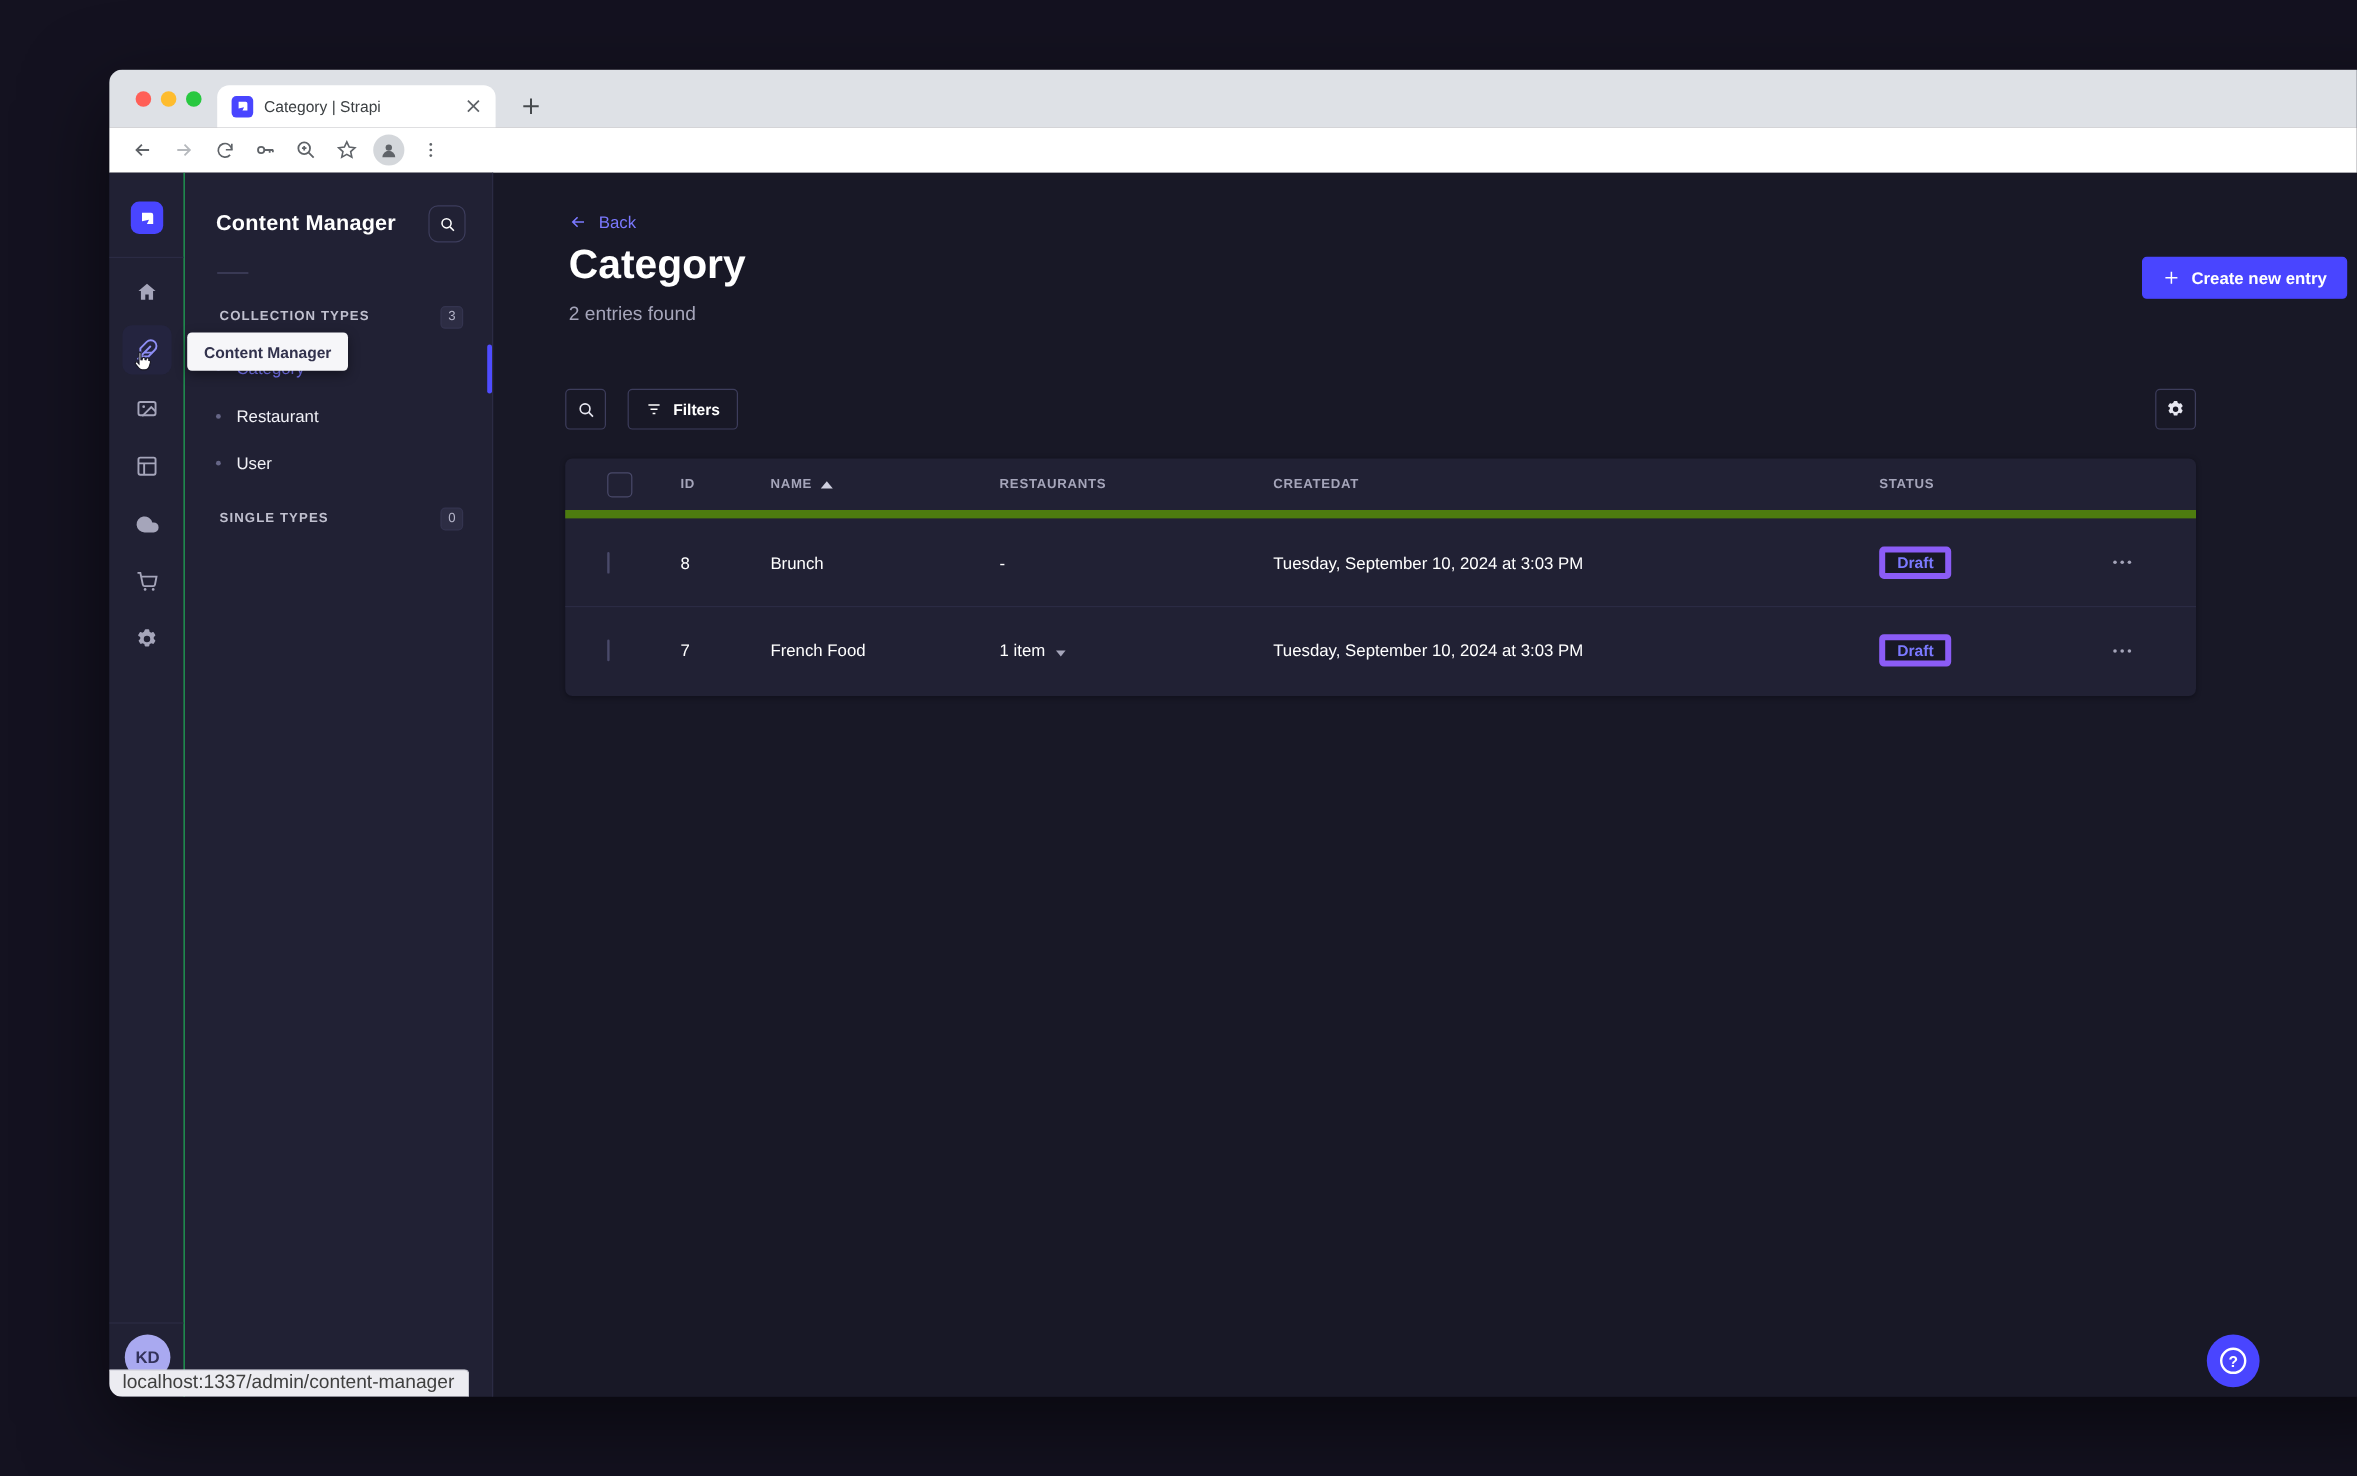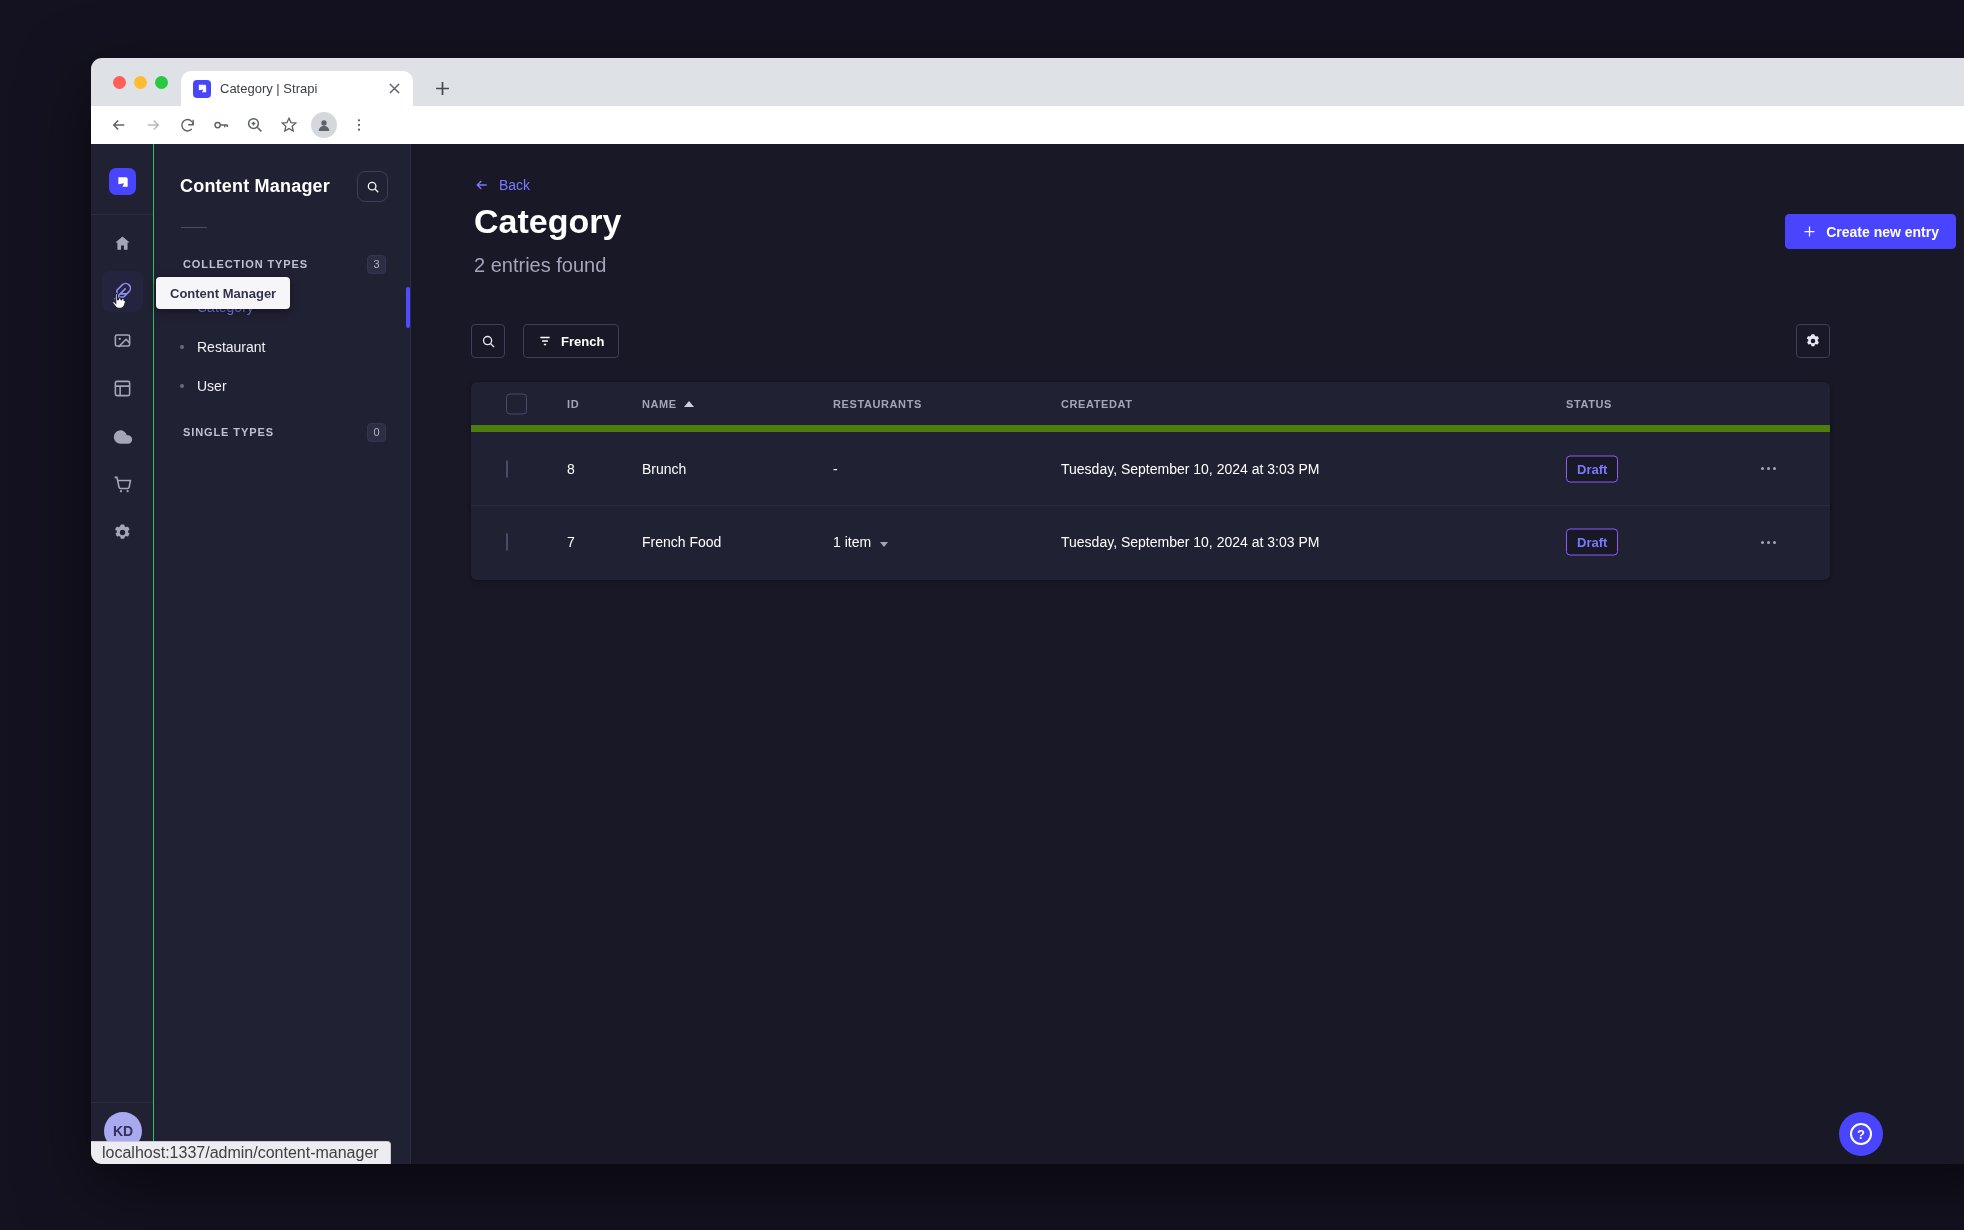--- a/index.html
+++ b/index.html
@@ -79,21 +79,21 @@
     font-size:13px; font-weight:700;
     box-shadow:0 3px 10px rgba(0,0,0,.4);
     white-space:nowrap;
   }
   .cursor{ position:absolute; left:17px; top:146px; z-index:31; }
 
   
   .main{ position:absolute; left:320px; right:0; top:0; bottom:0; }
   .back-row{ position:absolute; left:63px; top:33px; display:flex; align-items:center; gap:9px; color:#7b79ff; font-size:14px; }
   .page-title{ position:absolute; left:63px; top:58px; font-size:34px; font-weight:700; }
-  .page-sub{ position:absolute; left:63px; top:110px; font-size:20px; color:#a5a5ba; }
+  .page-sub{ position:absolute; left:63px; top:110px; font-size:16px; color:#a5a5ba; }
   .create-btn{
     position:absolute; right:63px; top:70px; height:35px;
     background:#4945ff; border:1px solid #4945ff; border-radius:4px;
     color:#fff; font-size:14px; font-weight:600;
     display:flex; align-items:center; gap:9px; padding:0 16px;
     font-family:inherit;
   }
   .sq-btn{
     position:absolute; top:180px; width:34px; height:34px;
     border:1px solid #3d3d5c; border-radius:4px; background:transparent;
@@ -118,21 +118,21 @@
   .trow + .trow{ border-top:1px solid #2b2b44; }
   .cell{ position:absolute; top:50%; transform:translateY(-50%); font-size:14px; color:#fff; white-space:nowrap; }
   .hcell{ position:absolute; top:50%; transform:translateY(-50%); font-size:11px; font-weight:700; letter-spacing:.6px; color:#a5a5ba; display:flex; align-items:center; gap:7px; white-space:nowrap; }
   .c-cb{ left:35px; } .c-id{ left:96px; } .c-name{ left:171px; } .c-rest{ left:362px; }
   .c-created{ left:578px;margin-left:12px; } .c-status{ left:1095px; } .c-actions{ left:1283px; }
   .checkbox{ width:21px; height:21px; border:1px solid #4a4a6a; border-radius:4px; background:transparent; }
   .sort-up{ width:0; height:0; border-left:5px solid transparent; border-right:5px solid transparent; border-bottom:6px solid #cfcfde; }
   .caret-down{ width:0; height:0; border-left:4px solid transparent; border-right:4px solid transparent; border-top:5px solid #a5a5ba; display:inline-block; margin-left:9px; }
   .status-badge{
     display:inline-flex; align-items:center; height:27px; padding:0 10px;
-    background:#181826; border:1px solid #8b5cf6; border-radius:4px;
+    background:#181826; border:5px solid #8b5cf6; border-radius:4px;
     color:#7b79ff; font-size:13px; font-weight:600;
   }
   .dots-btn{ width:28px; height:28px; display:flex; align-items:center; justify-content:center; gap:3px; background:transparent; border:none; }
   .dots-btn i{ width:3px; height:3px; border-radius:50%; background:#a5a5ba; }
 
   .help-btn{
     position:absolute; left:1748px; top:968px; width:44px; height:44px;
     border-radius:50%; background:#4945ff; border:none;
     display:flex; align-items:center; justify-content:center;
   }
@@ -352,21 +352,21 @@
       <span class="sq-btn" style="left:60px">
         <svg width="15" height="15" viewBox="0 0 24 24" fill="none" stroke="currentColor" stroke-width="2.2">
             <circle cx="10.5" cy="10.5" r="6.5"></circle>
             <path d="M15.5 15.5L21 21"></path>
           </svg>
       </span>
       <button class="filters-btn">
         <svg width="14" height="14" viewBox="0 0 24 24" fill="none" stroke="#fff" stroke-width="2.2">
             <path d="M4 6h16M7 12h10M10 18h4"></path>
           </svg>
-        <span>French</span>
+        <span>Filters</span>
       </button>
       <span class="sq-btn" style="left:1385px">
         <svg width="16" height="16" viewBox="0 0 24 24" fill="currentColor" fill-rule="evenodd">
             <path d="M9.6 2.6a1 1 0 0 1 1-.8h2.8a1 1 0 0 1 1 .8l.3 1.7c.6.3 1.2.6 1.7 1l1.6-.6a1 1 0 0 1 1.2.4l1.4 2.4a1 1 0 0 1-.2 1.3l-1.3 1.1a7 7 0 0 1 0 2l1.3 1.1a1 1 0 0 1 .2 1.3l-1.4 2.4a1 1 0 0 1-1.2.4l-1.6-.6c-.5.4-1.1.7-1.7 1l-.3 1.7a1 1 0 0 1-1 .8h-2.8a1 1 0 0 1-1-.8l-.3-1.7a7 7 0 0 1-1.7-1l-1.6.6a1 1 0 0 1-1.2-.4l-1.4-2.4a1 1 0 0 1 .2-1.3l1.3-1.1a7 7 0 0 1 0-2L3.1 8.8a1 1 0 0 1-.2-1.3l1.4-2.4a1 1 0 0 1 1.2-.4l1.6.6c.5-.4 1.1-.7 1.7-1zM12 15.4a3.4 3.4 0 1 1 0-6.8 3.4 3.4 0 0 1 0 6.8z"></path>
           </svg>
       </span>
 
       <div class="table">
         <div class="thead">
           <span class="hcell c-cb">

